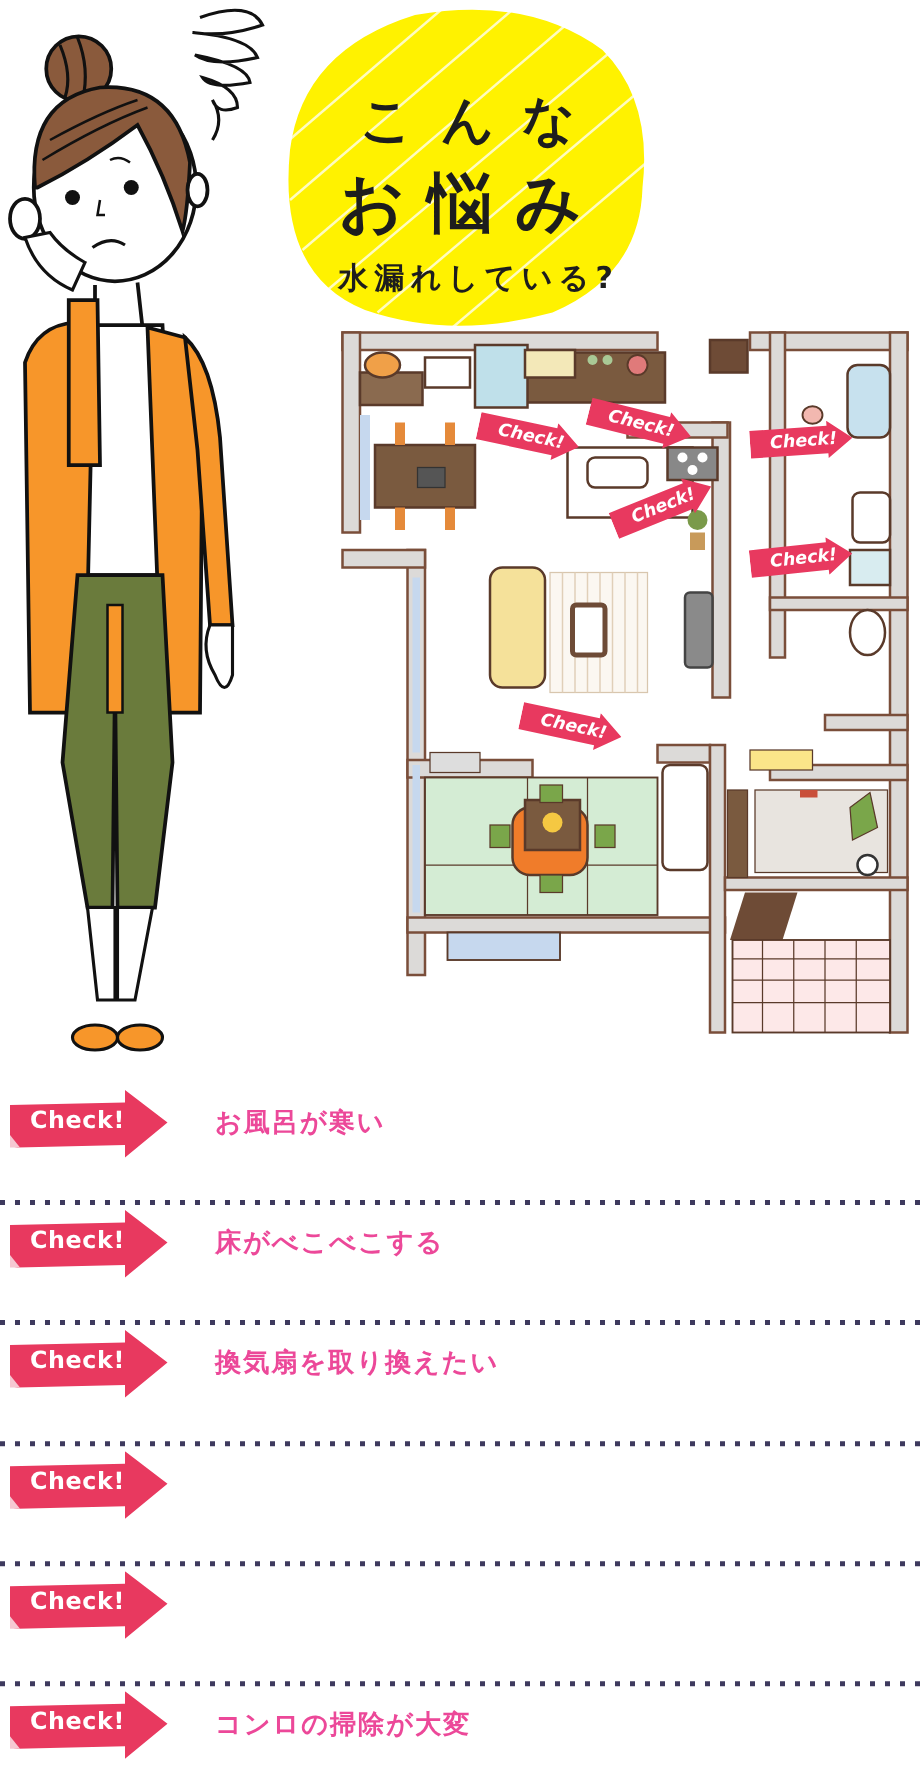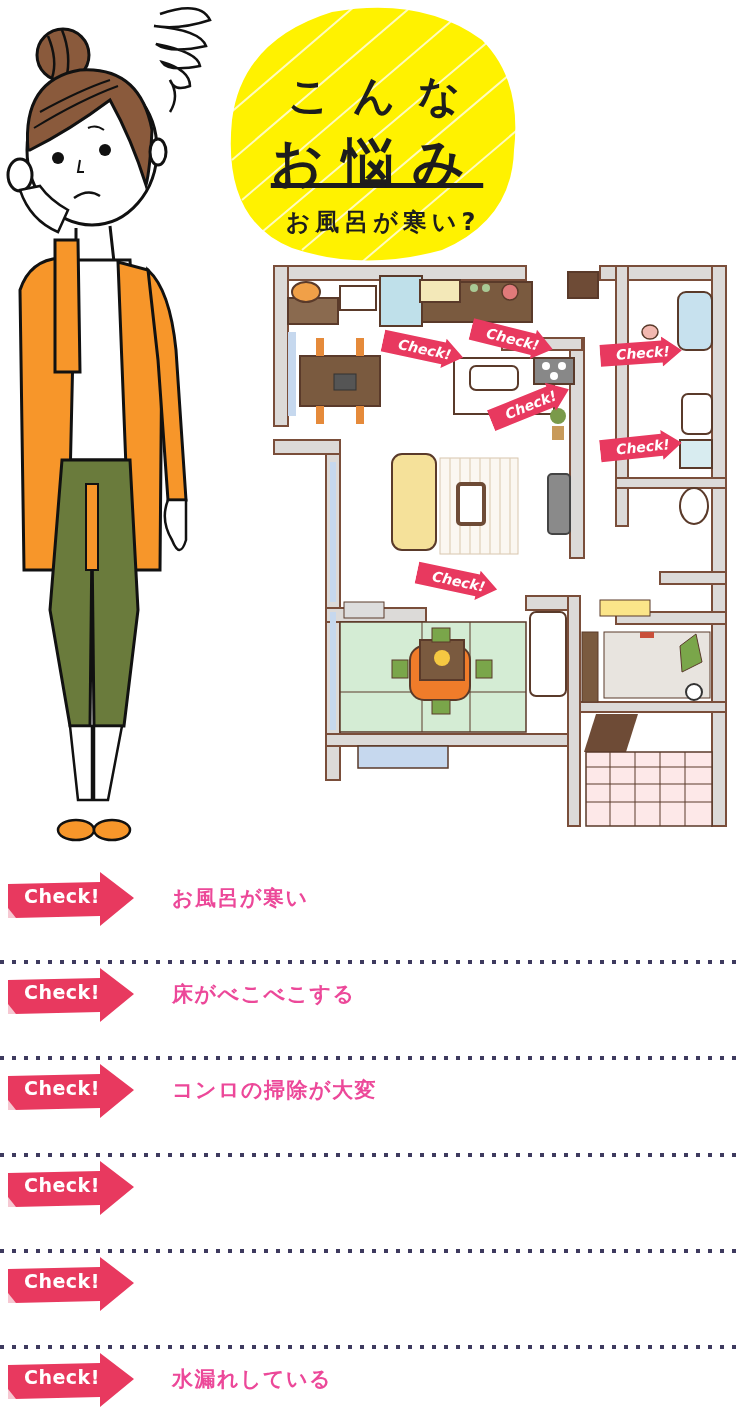--- a/index.html
+++ b/index.html
@@ -9,21 +9,21 @@
     .hero { position: absolute; left: 0; top: 0; width: 738px; height: 850px; }
     .woman { position: absolute; left: 0; top: 0; width: 230px; height: 850px; }
     .scribble { position: absolute; left: 140px; top: 0; width: 80px; height: 120px; }
 
     .headline { position: absolute; left: 222px; top: 0; width: 300px; height: 265px; }
     .headline svg.burst { position: absolute; left: 0; top: 0; }
     .headline .t1, .headline .t2, .headline .t3 {
       position: absolute; left: 0; width: 300px; text-align: center; font-weight: bold; color: #1d1d1d;
     }
     .headline .t1 { top: 68px; font-size: 42px; letter-spacing: 22px; padding-left: 26px; }
-    .headline .t2 { top: 128px; font-size: 52px; letter-spacing: 18px; padding-left: 10px; text-decoration: underline; }
+    .headline .t2 { top: 128px; font-size: 52px; letter-spacing: 18px; padding-left: 10px; }
     .headline .t3 { top: 206px; font-size: 24px; letter-spacing: 5px; padding-left: 22px; }
 
     .floorplan { position: absolute; left: 270px; top: 262px; width: 462px; height: 578px; }
     .plan-check { position: absolute; }
     .plan-check .lbl {
       position: absolute; left: 0; top: 0; width: 100%; height: 100%;
       color: #fff; font-weight: bold; font-size: 14px; font-style: italic;
       display: flex; align-items: center; justify-content: flex-start; padding-left: 16px;
     }
 
@@ -101,21 +101,21 @@
         <line x1="0" y1="120" x2="140" y2="0"></line>
         <line x1="10" y1="160" x2="190" y2="6"></line>
         <line x1="20" y1="200" x2="240" y2="12"></line>
         <line x1="40" y1="232" x2="280" y2="30"></line>
         <line x1="80" y1="250" x2="300" y2="64"></line>
         <line x1="140" y1="262" x2="300" y2="126"></line>
       </g>
     </svg>
     <div class="t1">こんな</div>
     <div class="t2">お悩み</div>
-    <div class="t3">お風呂が寒い?</div>
+    <div class="t3">水漏れしている?</div>
   </div>
 
   <div class="floorplan">
     <svg width="462" height="578" viewBox="0 0 462 578">
       <g fill="#dcdad8" stroke="#7a4e3a" stroke-width="2">
 
         <rect x="4" y="4" width="252" height="14"></rect>
         <rect x="330" y="4" width="126" height="14"></rect>
         <rect x="4" y="4" width="14" height="160"></rect>
         <rect x="56" y="178" width="14" height="340"></rect>
@@ -291,51 +291,51 @@
   </div>
 
   <div class="check-row">
     <div class="check-badge">
       <svg width="130" height="56" viewBox="0 0 130 56">
         <path d="M2 12 L94 10 L94 0 L128 26 L94 54 L94 44 L8 46 Q2 46 2 40 Z" fill="#e8395f"></path>
         <path d="M2 36 L10 46 L2 46 Z" fill="#f6c8d2"></path>
       </svg>
       <span class="lbl">Check!</span>
     </div>
+    <div class="check-text">換気扇を取り換えたい</div>
+    <div class="divider"></div>
+  </div>
+
+  <div class="check-row">
+    <div class="check-badge">
+      <svg width="130" height="56" viewBox="0 0 130 56">
+        <path d="M2 12 L94 10 L94 0 L128 26 L94 54 L94 44 L8 46 Q2 46 2 40 Z" fill="#e8395f"></path>
+        <path d="M2 36 L10 46 L2 46 Z" fill="#f6c8d2"></path>
+      </svg>
+      <span class="lbl">Check!</span>
+    </div>
+    <div class="divider"></div>
+  </div>
+
+  <div class="check-row">
+    <div class="check-badge">
+      <svg width="130" height="56" viewBox="0 0 130 56">
+        <path d="M2 12 L94 10 L94 0 L128 26 L94 54 L94 44 L8 46 Q2 46 2 40 Z" fill="#e8395f"></path>
+        <path d="M2 36 L10 46 L2 46 Z" fill="#f6c8d2"></path>
+      </svg>
+      <span class="lbl">Check!</span>
+    </div>
+    <div class="divider"></div>
+  </div>
+
+  <div class="check-row">
+    <div class="check-badge">
+      <svg width="130" height="56" viewBox="0 0 130 56">
+        <path d="M2 12 L94 10 L94 0 L128 26 L94 54 L94 44 L8 46 Q2 46 2 40 Z" fill="#e8395f"></path>
+        <path d="M2 36 L10 46 L2 46 Z" fill="#f6c8d2"></path>
+      </svg>
+      <span class="lbl">Check!</span>
+    </div>
     <div class="check-text">コンロの掃除が大変</div>
-    <div class="divider"></div>
-  </div>
-
-  <div class="check-row">
-    <div class="check-badge">
-      <svg width="130" height="56" viewBox="0 0 130 56">
-        <path d="M2 12 L94 10 L94 0 L128 26 L94 54 L94 44 L8 46 Q2 46 2 40 Z" fill="#e8395f"></path>
-        <path d="M2 36 L10 46 L2 46 Z" fill="#f6c8d2"></path>
-      </svg>
-      <span class="lbl">Check!</span>
-    </div>
-    <div class="divider"></div>
-  </div>
-
-  <div class="check-row">
-    <div class="check-badge">
-      <svg width="130" height="56" viewBox="0 0 130 56">
-        <path d="M2 12 L94 10 L94 0 L128 26 L94 54 L94 44 L8 46 Q2 46 2 40 Z" fill="#e8395f"></path>
-        <path d="M2 36 L10 46 L2 46 Z" fill="#f6c8d2"></path>
-      </svg>
-      <span class="lbl">Check!</span>
-    </div>
-    <div class="divider"></div>
-  </div>
-
-  <div class="check-row">
-    <div class="check-badge">
-      <svg width="130" height="56" viewBox="0 0 130 56">
-        <path d="M2 12 L94 10 L94 0 L128 26 L94 54 L94 44 L8 46 Q2 46 2 40 Z" fill="#e8395f"></path>
-        <path d="M2 36 L10 46 L2 46 Z" fill="#f6c8d2"></path>
-      </svg>
-      <span class="lbl">Check!</span>
-    </div>
-    <div class="check-text">水漏れしている</div>
 
   </div>
 
 </div>
 
 </body></html>

